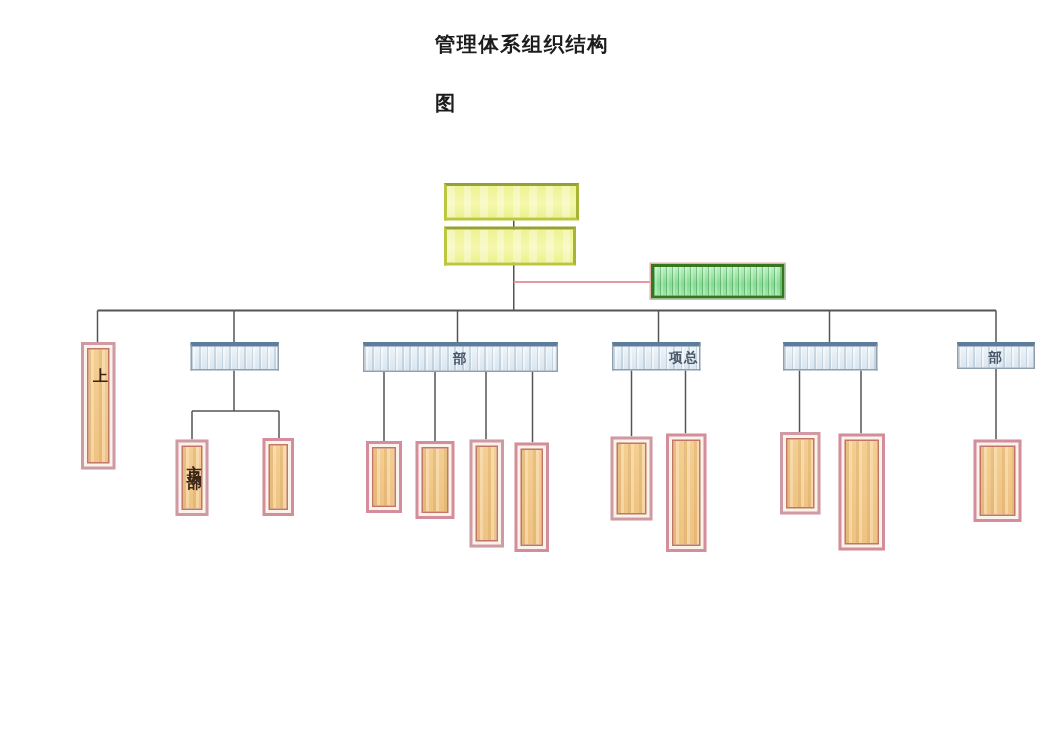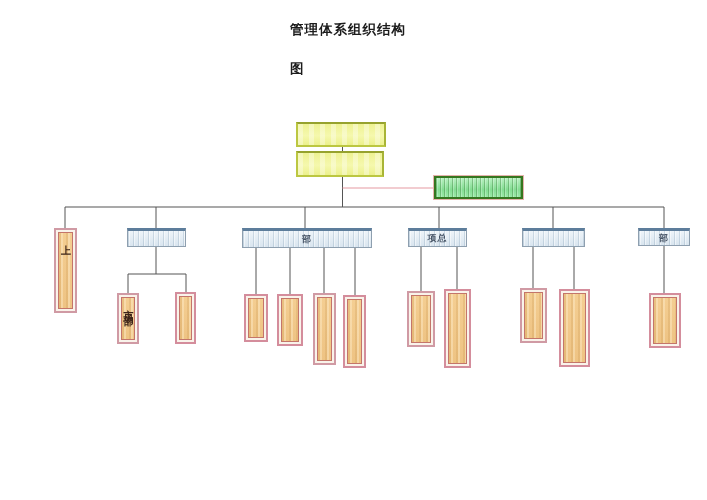--- a/index.html
+++ b/index.html
@@ -117,21 +117,21 @@
       <span class="tan-label">上</span>
     </div>
   </div>
 
   <div class="box blue-box" style="left:127px;top:228px;width:59px;height:19px;">
     <span class="blue-label"></span>
   </div>
   <div class="box blue-box" style="left:242px;top:228px;width:130px;height:20px;">
     <span class="blue-label">部</span>
   </div>
-  <div class="box blue-box" style="left:408px;top:228px;width:59px;height:19px;">
+  <div class="box blue-box" style="left:408px;top:228px;width:59px;height:19px;justify-content:flex-end;">
     <span class="blue-label">项总</span>
   </div>
   <div class="box blue-box" style="left:522px;top:228px;width:63px;height:19px;">
     <span class="blue-label"></span>
   </div>
   <div class="box blue-box" style="left:638px;top:228px;width:52px;height:18px;">
     <span class="blue-label">部</span>
   </div>
 
   <div class="tan" style="left:117px;top:293px;width:22px;height:51px;">

